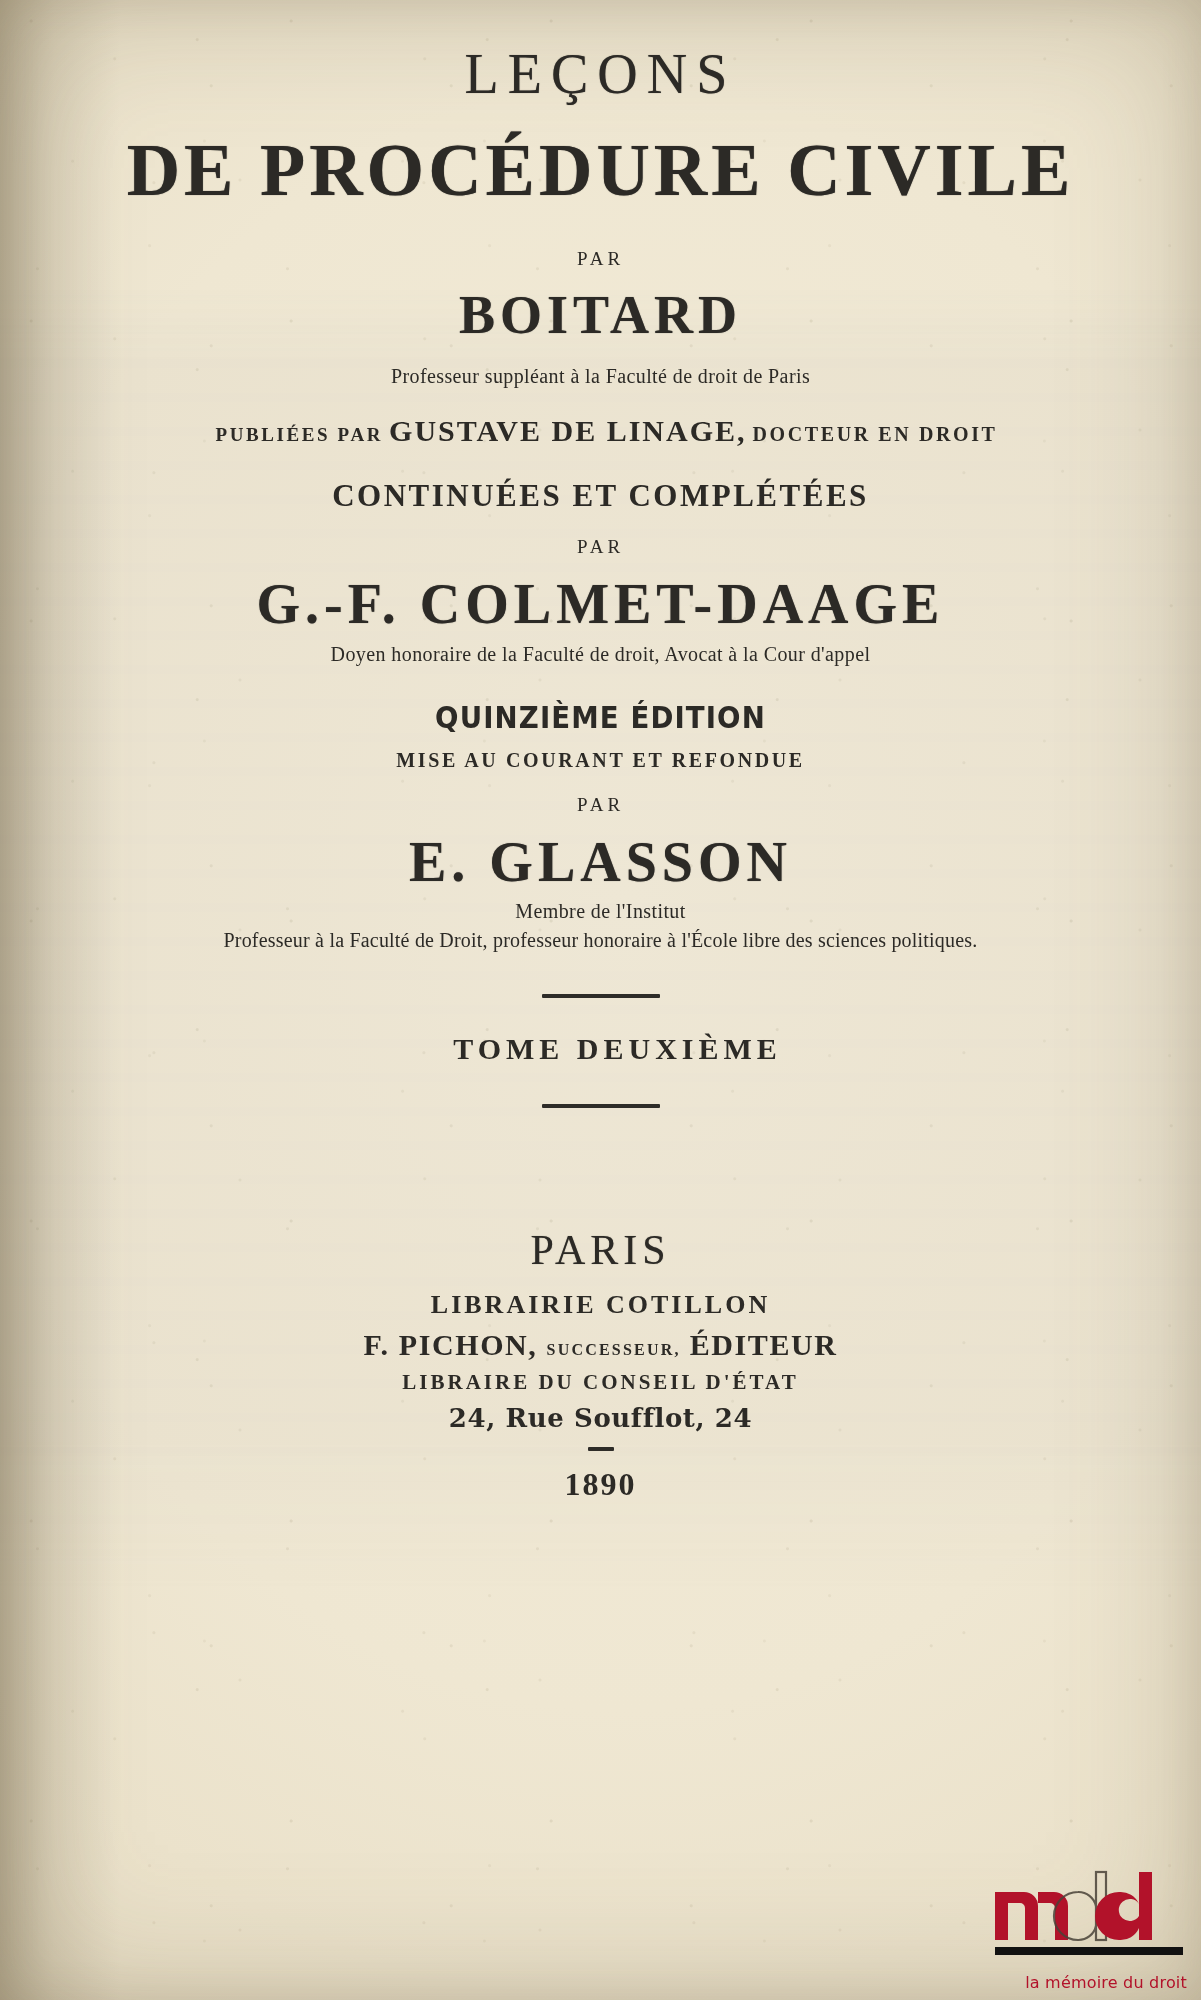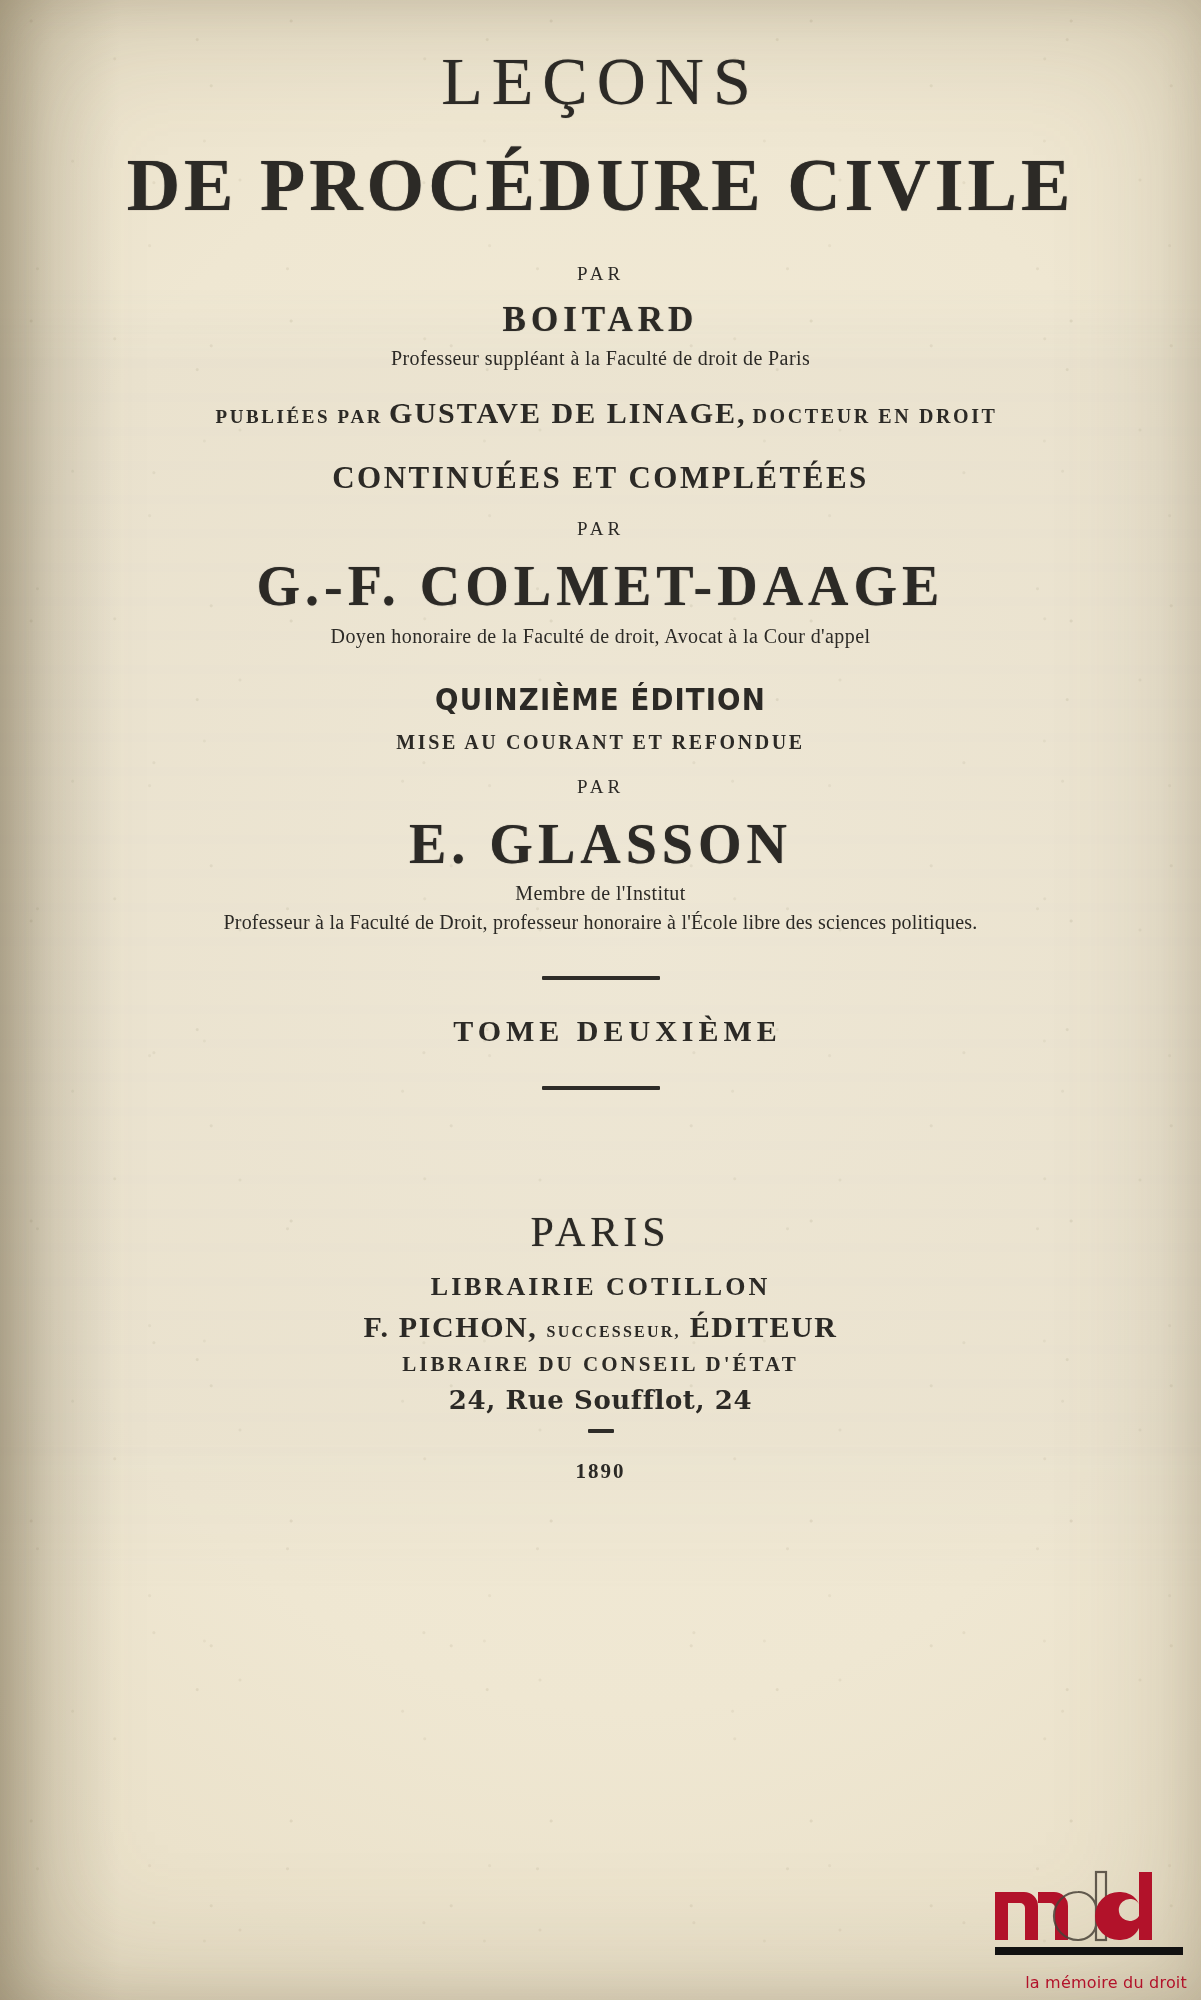--- a/index.html
+++ b/index.html
@@ -66,46 +66,46 @@
   #content {
     position: relative;
     z-index: 3;
     text-align: center;
     padding-top: 42px;
   }
 
   .l { display: block; margin: 0 auto; }
 
   .title-1 {
-    font-size: 68px;
+    font-size: 56px;
     letter-spacing: 9px;
     font-weight: 400;
     margin-bottom: 26px;
     text-shadow: 0 0 1px rgba(44,42,38,.55);
   }
   .title-2 {
     font-size: 74px;
     letter-spacing: 4px;
     font-weight: 700;
     line-height: 1.05;
     margin-bottom: 38px;
     text-shadow: 0 0 1px rgba(30,28,25,.65);
   }
   .par {
     font-size: 19px;
     letter-spacing: 4px;
     font-weight: 400;
     margin: 22px 0 16px;
   }
   .author-lg {
-    font-size: 35px;
+    font-size: 54px;
     letter-spacing: 5px;
     font-weight: 700;
     line-height: 1.1;
-    margin-bottom: 8px;
+    margin-bottom: 20px;
     text-shadow: 0 0 1px rgba(30,28,25,.55);
   }
   .author-xl {
     font-size: 56px;
     letter-spacing: 5px;
     font-weight: 700;
     line-height: 1.08;
     margin-bottom: 8px;
     text-shadow: 0 0 1px rgba(30,28,25,.55);
   }
@@ -210,24 +210,24 @@
     margin-bottom: 8px;
   }
   .imprint-4 {
     font-size: 26px;
     letter-spacing: .6px;
     font-weight: 700;
     font-family: "DejaVu Serif", "Liberation Serif", serif;
     margin-bottom: 14px;
   }
   .year {
-    font-size: 21px;
+    font-size: 32px;
     letter-spacing: 2px;
     font-weight: 700;
-    margin-top: 26px;
+    margin-top: 15px;
   }
 
   
   #logo {
     position: absolute;
     right: 14px;
     bottom: 8px;
     z-index: 5;
     text-align: right;
     font-family: "DejaVu Sans", "Liberation Sans", sans-serif;

